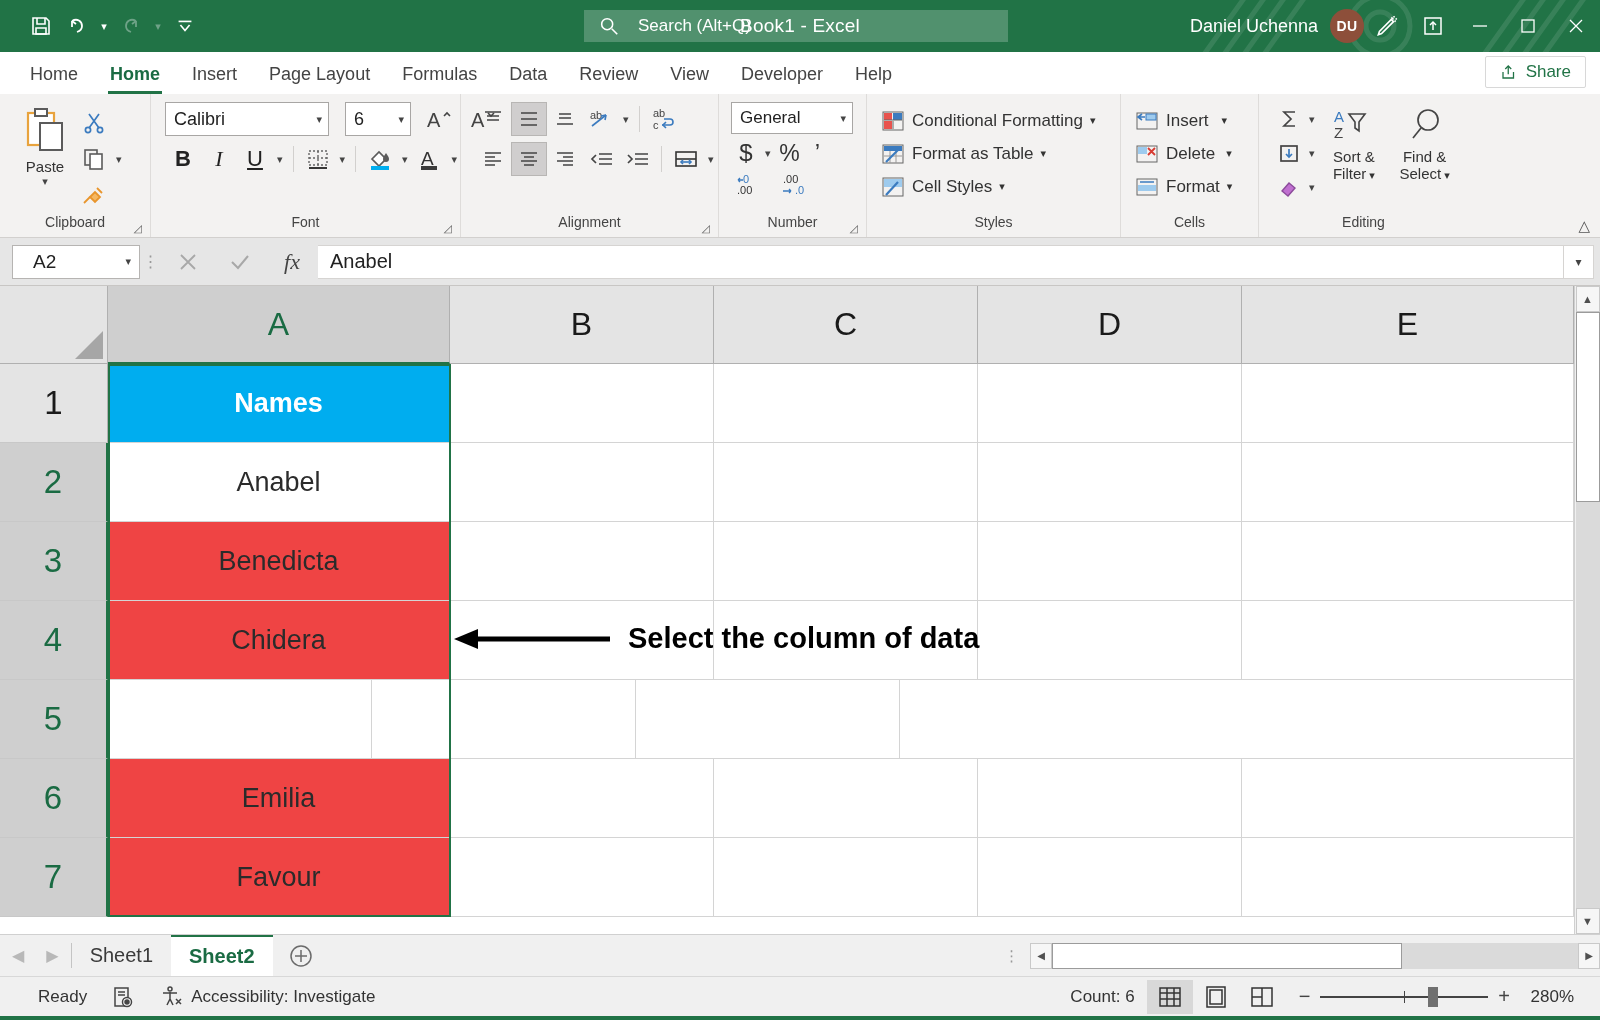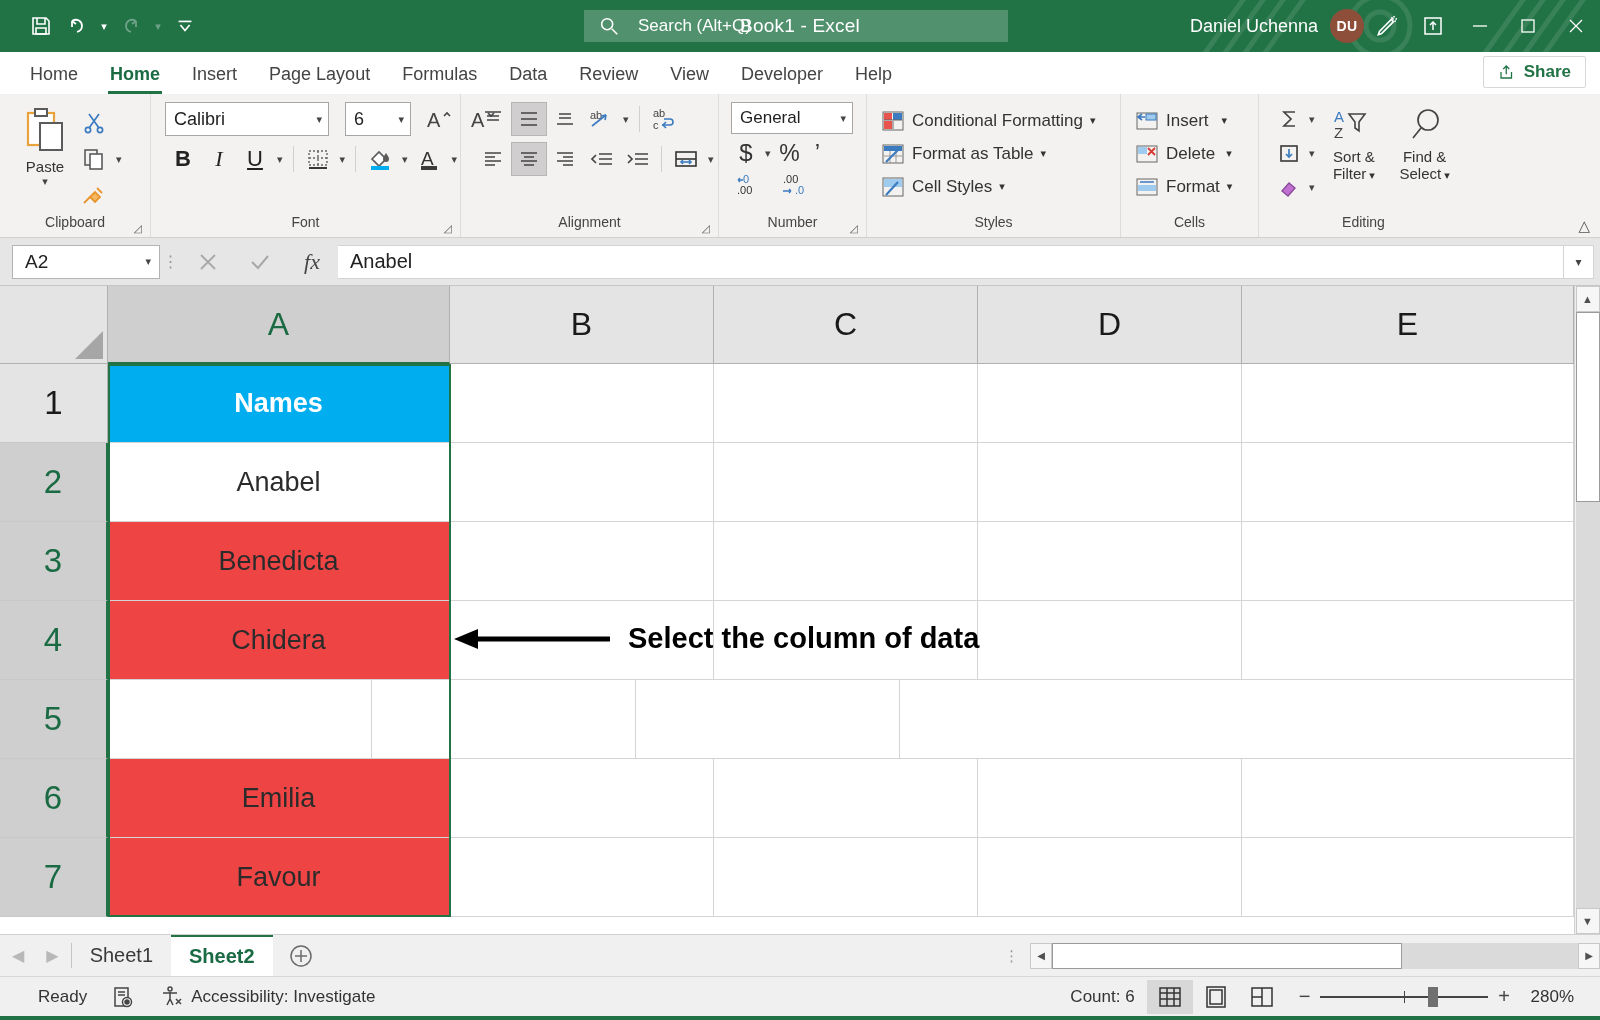--- a/index.html
+++ b/index.html
@@ -54,21 +54,21 @@
   .rtab {
     padding: 0 16px; height: 40px; line-height: 40px; font-size: 18px; color: #444444;
     cursor: pointer; position: relative; white-space: nowrap;
   }
   .rtab.active { color: #1a6b43; font-weight: 600; }
   .rtab.active::after {
     content: ""; position: absolute; left: 14px; right: 14px; bottom: 0; height: 3px; background: #217346;
   }
   .share-btn {
     position: absolute; right: 14px; top: 4px; height: 32px; padding: 14px 14px;
-    border: 1px solid #d8d8d8; background: #fff; color: #217346; font-size: 17px; font-weight: 700;
+    border: 1px solid #d8d8d8; background: #fff; color: #217346; font-size: 17px; font-weight: 400;
     display: flex; align-items: center; gap: 8px; cursor: pointer; border-radius: 2px;
   }
 
   
   .ribbon {
     background: #f3f2f1; border-bottom: 1px solid #d2d0ce; flex: 0 0 144px;
     display: flex; position: relative;
   }
   .rgroup { position: relative; display: flex; flex-direction: column; padding: 6px 0 0 0; }
   .rgroup + .rgroup { border-left: 1px solid #dedcda; }
@@ -102,22 +102,22 @@
   .st-row { display: flex; align-items: center; height: 33px; gap: 7px; cursor: pointer; font-size: 17px; color: #333; }
   .cells-row { display: flex; align-items: center; height: 33px; gap: 7px; cursor: pointer; font-size: 17px; color: #333; }
   .collapse-ribbon { position: absolute; right: 10px; bottom: 2px; font-size: 15px; color: #555; cursor: pointer; }
 
   
   .formulabar {
     height: 48px; background: #e6e6e6; display: flex; align-items: center; flex: 0 0 48px;
     padding: 0 6px; border-bottom: 1px solid #c8c6c4;
   }
   .namebox {
-    width: 148px; height: 34px; background: #fff; border: 1px solid #b6b4b2; font-size: 19px;
-    color: #222; display: flex; align-items: center; padding: 0 12px; position: relative; margin-left: 6px; cursor: text;
+    width: 128px; height: 34px; background: #fff; border: 1px solid #b6b4b2; font-size: 19px;
+    color: #222; display: flex; align-items: center; padding: 0 20px; position: relative; margin-left: 6px; cursor: text;
   }
   .namebox .fld-caret { right: 8px; }
   .fb-grip { width: 22px; text-align: center; color: #999; font-size: 16px; letter-spacing:1px; cursor:col-resize;}
   .fb-icons { display: flex; align-items: center; gap: 0; }
   .fb-ic { width: 52px; height: 34px; display: flex; align-items: center; justify-content: center; font-size: 21px; color: #a8a8a8; cursor: pointer;}
   .fb-ic.fx { color: #444; font-style: italic; font-family: "Liberation Serif", serif; font-size: 22px;}
   .fb-input {
     flex: 1; height: 34px; background: #fff; border: 1px solid #d6d4d2; border-left: none;
     font-size: 20px; color: #222; display: flex; align-items: center; padding-left: 12px; cursor: text;
   }

